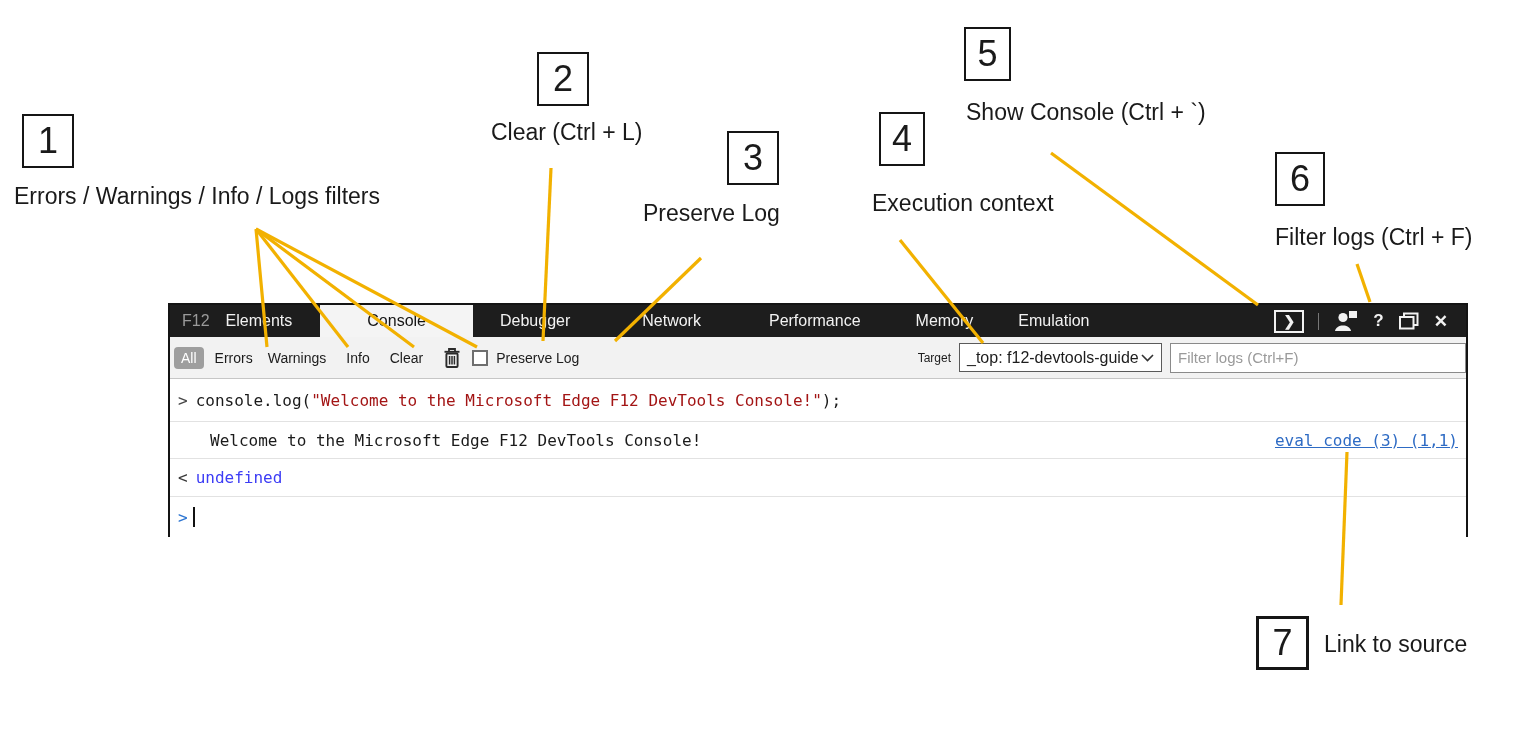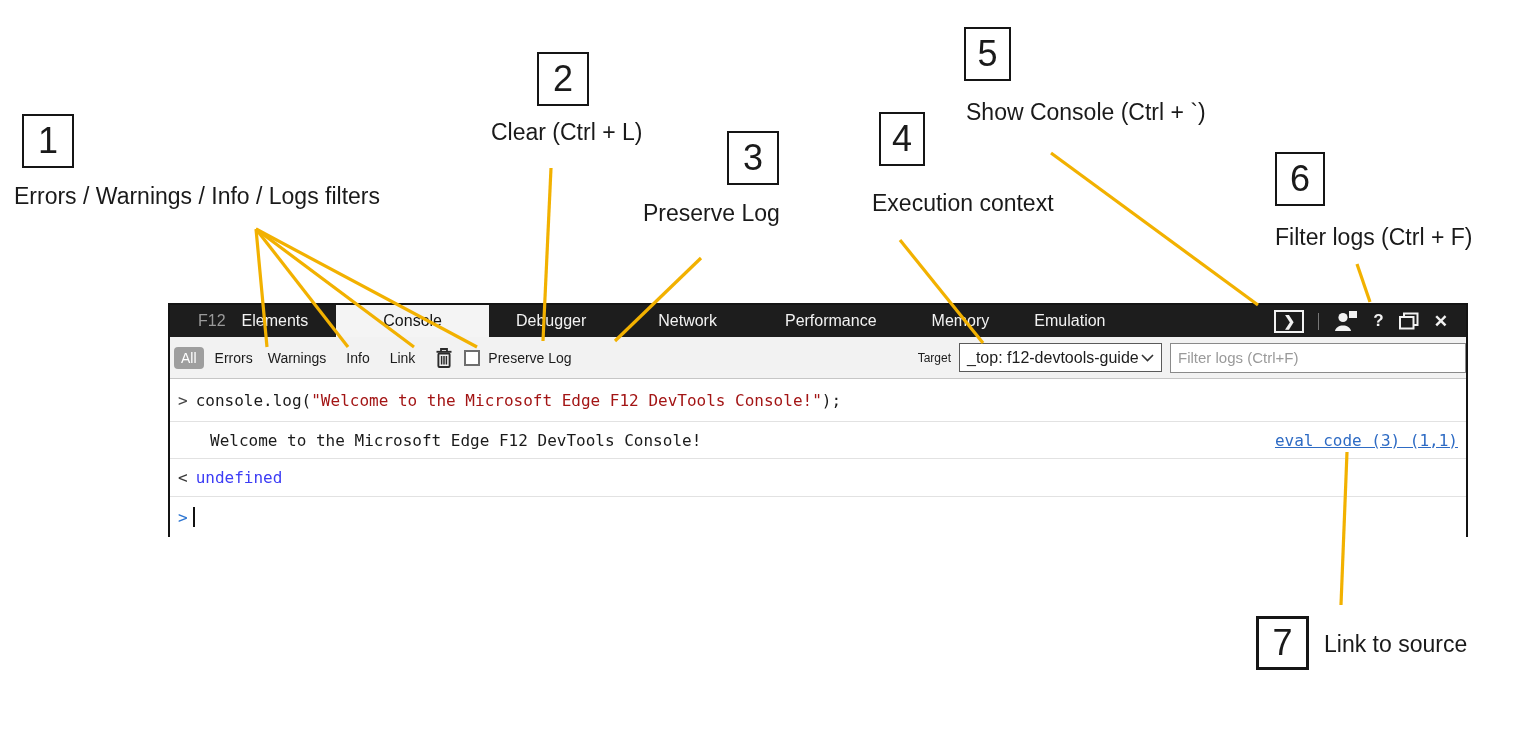--- a/index.html
+++ b/index.html
@@ -16,21 +16,21 @@
   .lines{position:absolute;left:0;top:0;z-index:6;pointer-events:none;}
   .lines line{stroke:#F2B100;stroke-width:3.2;}
 
   
   .devtools{position:absolute;left:168px;top:303px;width:1300px;height:234px;box-sizing:border-box;
             border:2px solid #141414;background:#fff;z-index:2;display:flex;flex-direction:column;}
 
   .titlebar{height:32px;flex:0 0 32px;background:#1d1d1d;display:flex;align-items:stretch;
             font-size:16px;color:#f2f2f2;}
   .tab{display:flex;align-items:center;white-space:nowrap;cursor:default;}
-  .tab-f12{margin-left:28px;color:#9a9a9a;}
+  .tab-f12{margin-left:12px;color:#9a9a9a;}
   .tab-elements{margin-left:16px;}
   .tab-selected{margin-left:28px;background:#f4f4f4;color:#141414;padding:0 47px;}
   .tab-debugger{margin-left:27px;}
   .tab-network{margin-left:72px;}
   .tab-performance{margin-left:68px;}
   .tab-memory{margin-left:55px;}
   .tab-emulation{margin-left:45px;}
   .tb-icons{margin-left:auto;margin-right:18px;display:flex;align-items:center;gap:14px;}
   .show-console-box{box-sizing:border-box;width:30px;height:23px;border:2px solid #f2f2f2;
             display:flex;align-items:center;justify-content:center;font-size:14px;font-weight:bold;}
@@ -133,21 +133,21 @@
         </svg>
         <div class="close-glyph">✕</div>
       </div>
     </div>
 
     <div class="toolbar">
       <div class="badge-all">All</div>
       <div class="flt flt-errors">Errors</div>
       <div class="flt flt-warnings">Warnings</div>
       <div class="flt flt-info">Info</div>
-      <div class="flt flt-logs">Link</div>
+      <div class="flt flt-logs">Clear</div>
 
       <div class="trash">
         <svg width="18" height="22" viewBox="0 0 18 22">
           <path d="M6,4.5 V2 H12 V4.5" fill="none" stroke="#2b2b2b" stroke-width="1.8"></path>
           <line x1="1.5" y1="4.8" x2="16.5" y2="4.8" stroke="#2b2b2b" stroke-width="1.9"></line>
           <rect x="3.4" y="6.5" width="11.2" height="13.5" rx="1" fill="none" stroke="#2b2b2b" stroke-width="1.9"></rect>
           <line x1="6.6" y1="9" x2="6.6" y2="17.5" stroke="#2b2b2b" stroke-width="1.5"></line>
           <line x1="9" y1="9" x2="9" y2="17.5" stroke="#2b2b2b" stroke-width="1.5"></line>
           <line x1="11.4" y1="9" x2="11.4" y2="17.5" stroke="#2b2b2b" stroke-width="1.5"></line>
         </svg>

